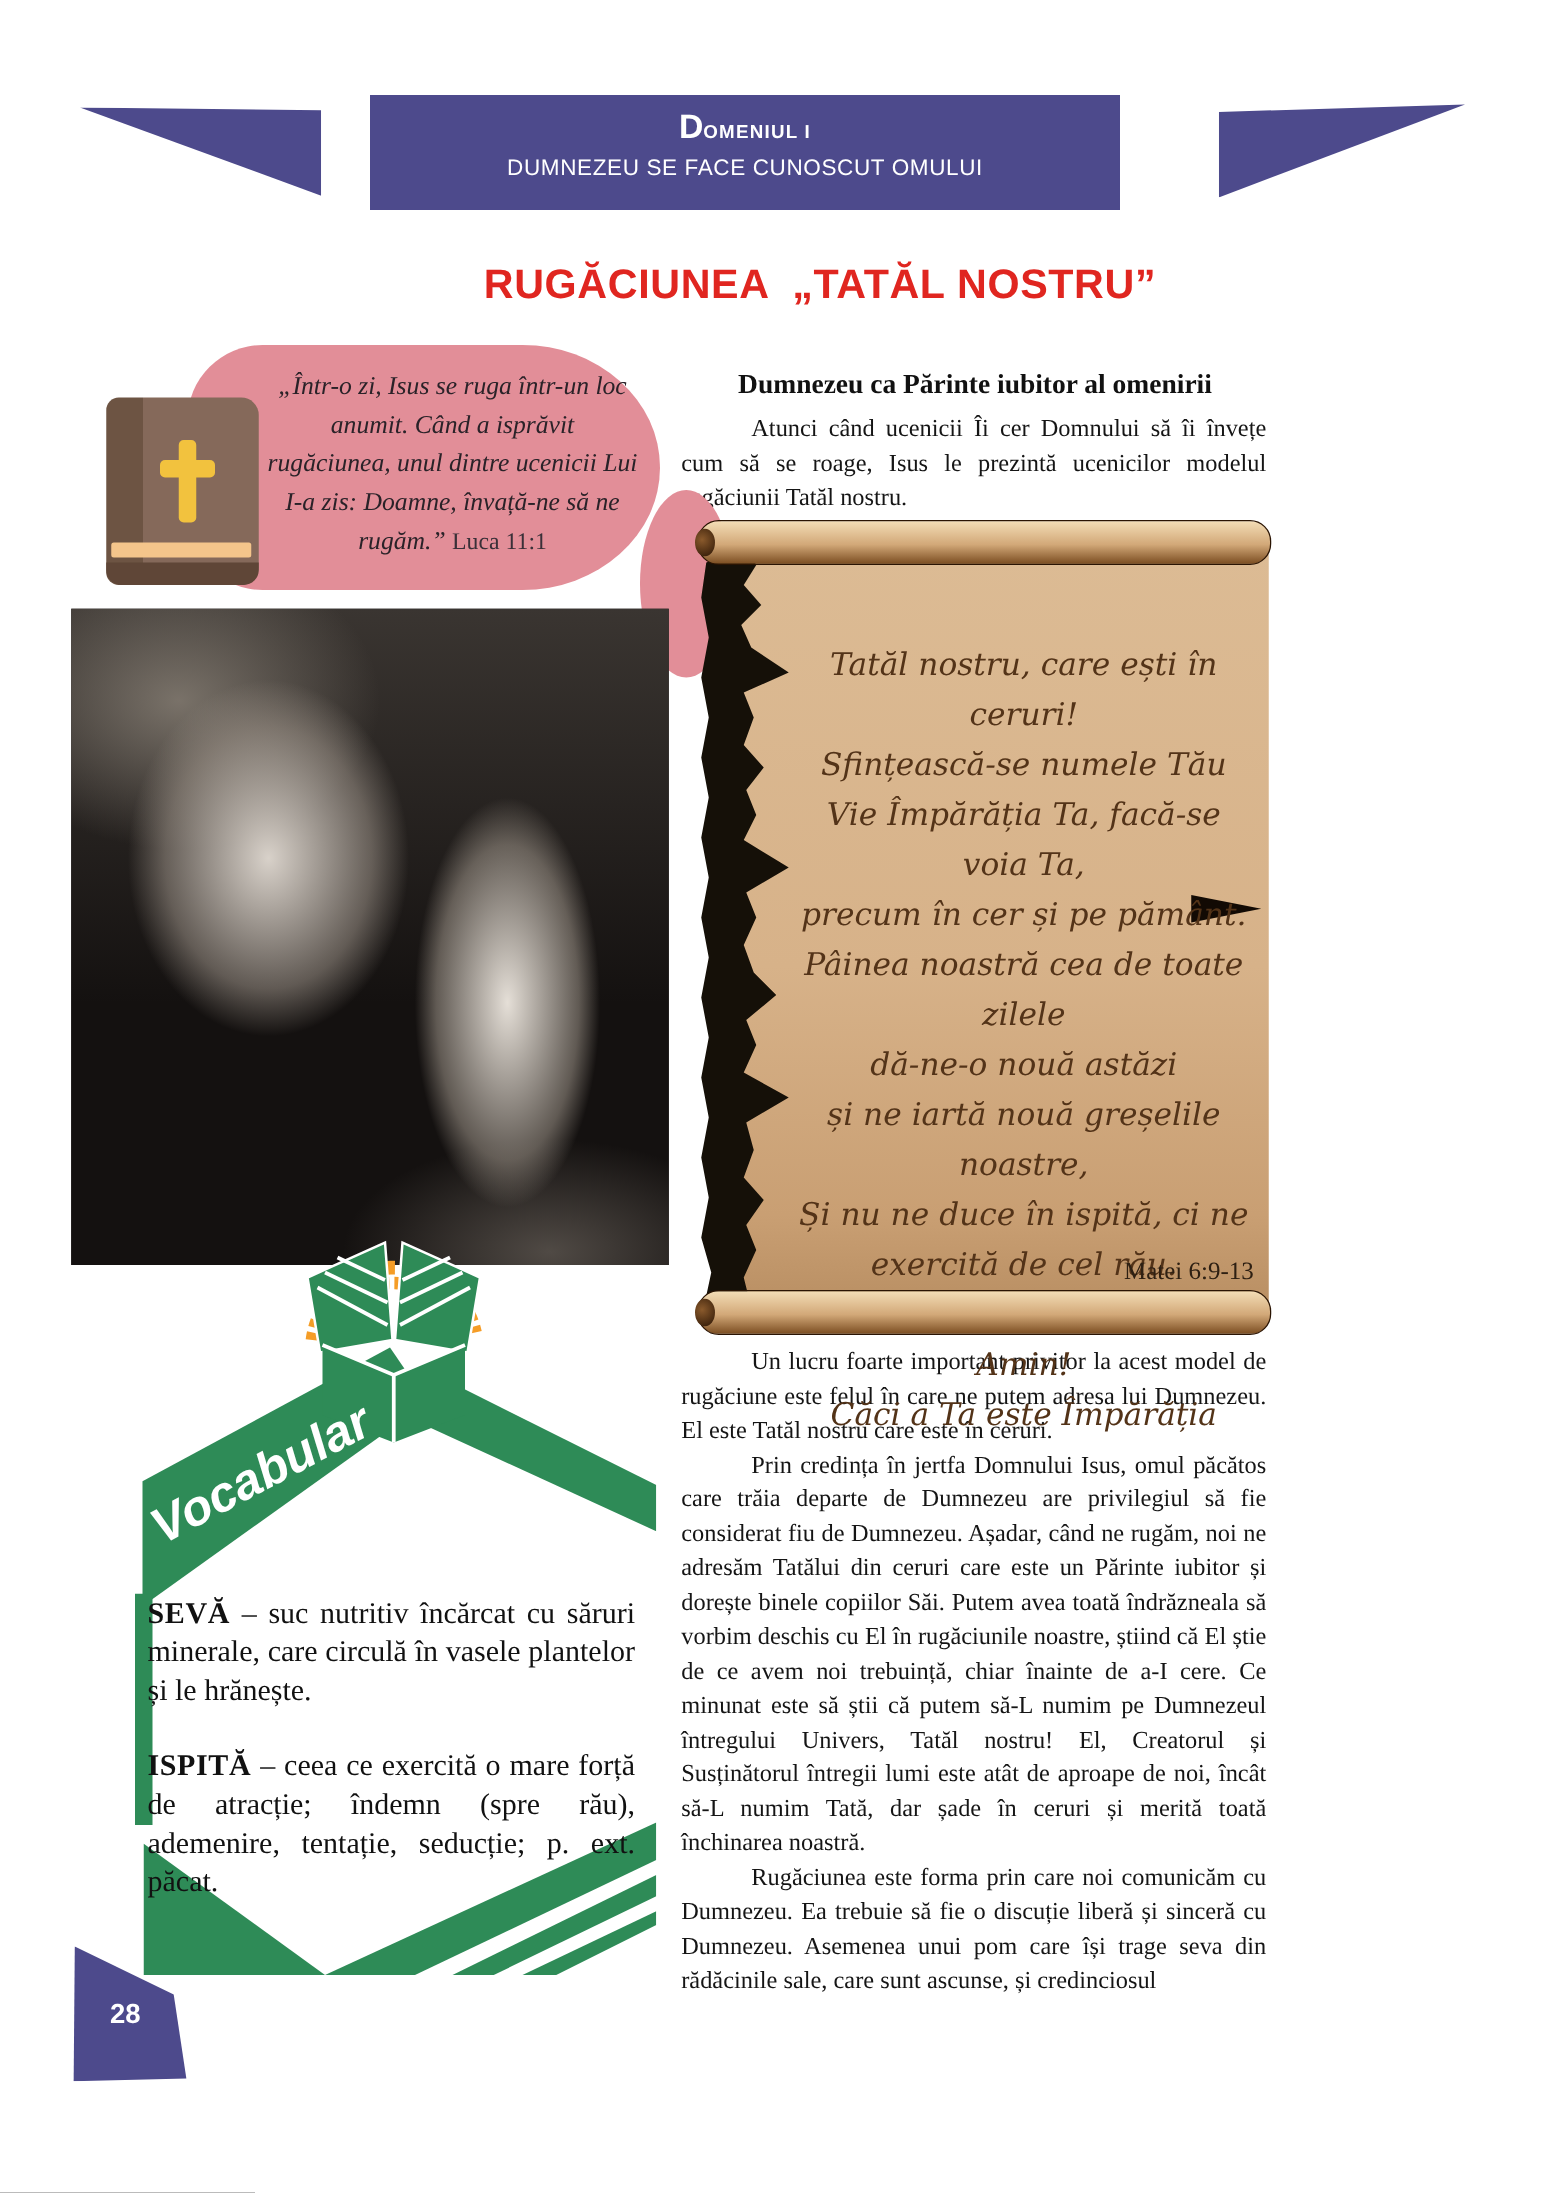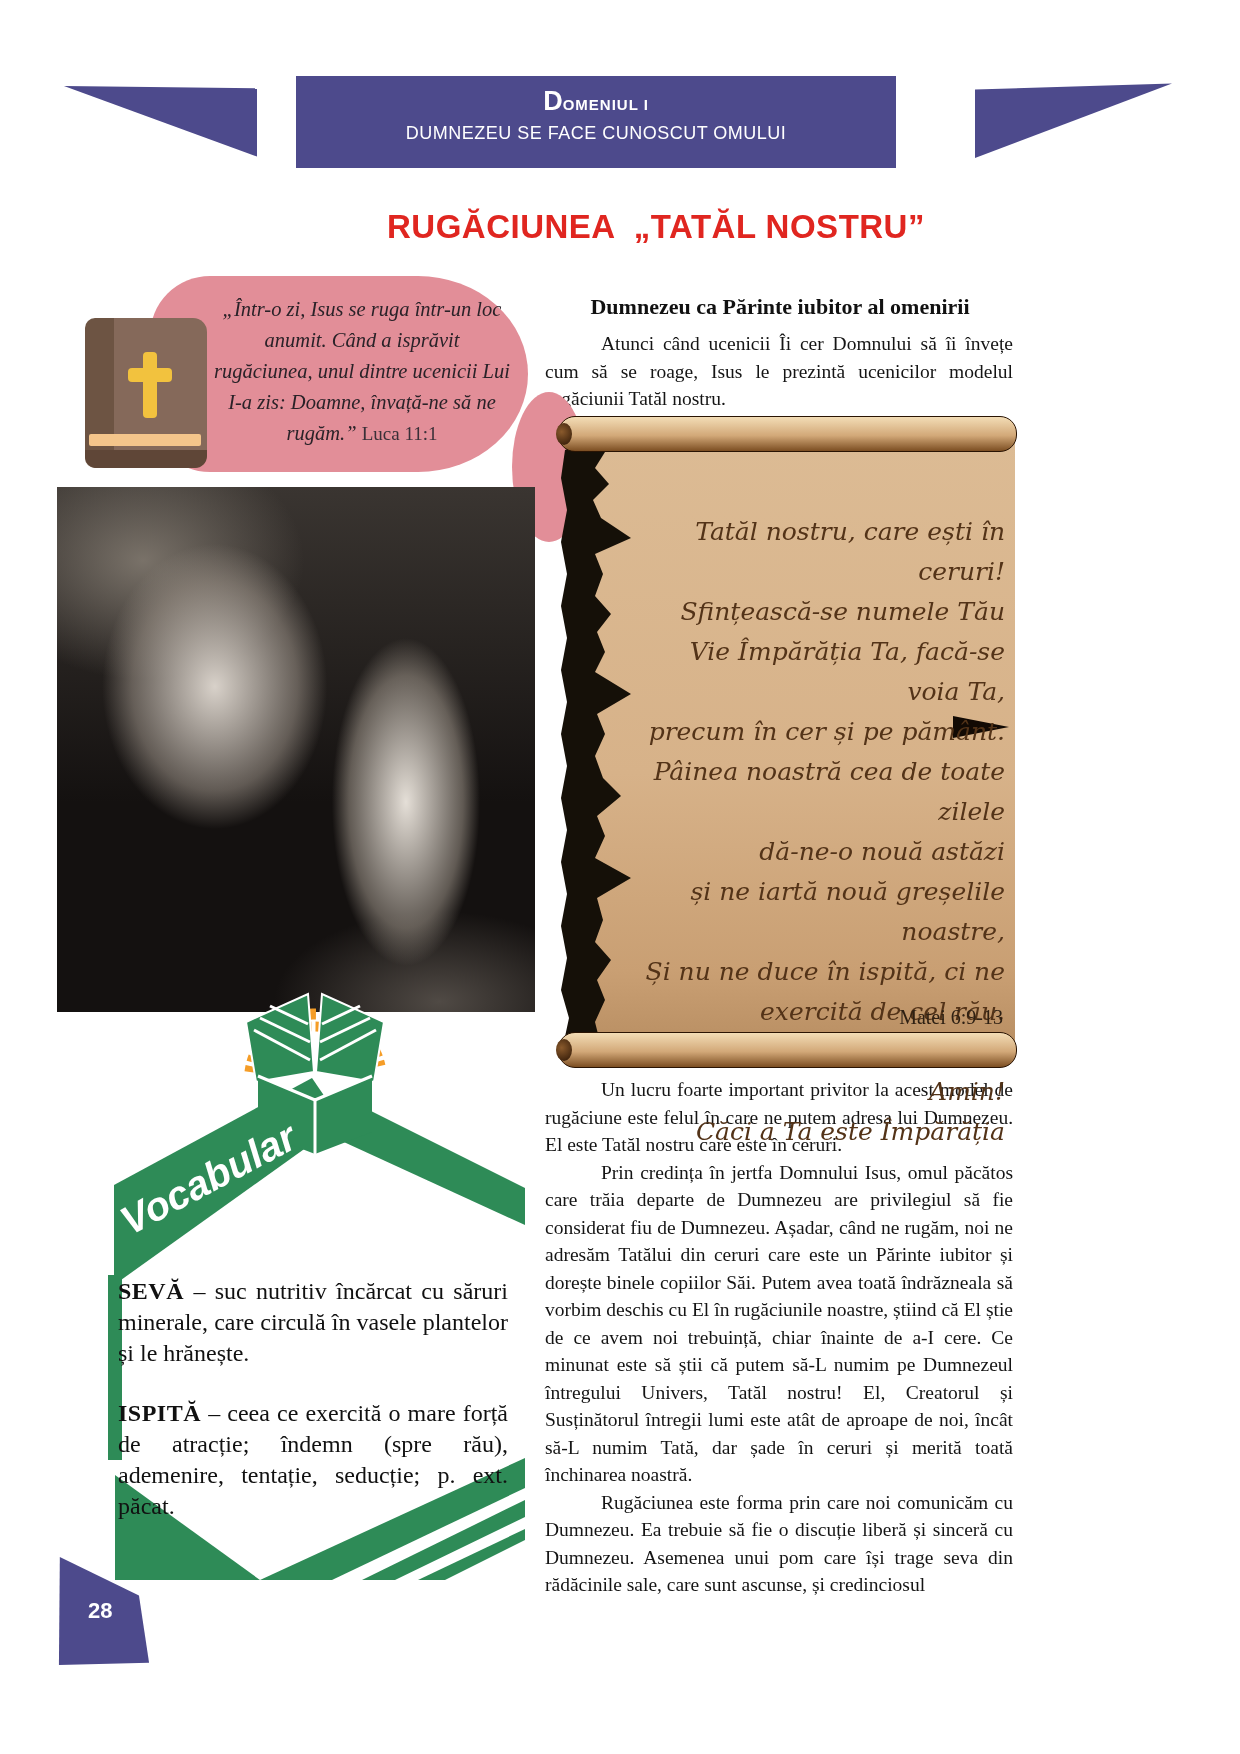--- a/index.html
+++ b/index.html
@@ -60,21 +60,21 @@
   .roll::before{content:"";position:absolute;left:-3px;top:6px;width:16px;height:22px;border-radius:50%;
         background:radial-gradient(circle at 35% 40%,#8a5a2c,#2b1505);}
   .roll.top{top:0;}
   .roll.bottom{top:616px;}
   .sbody{position:absolute;left:26px;top:24px;width:444px;height:602px;
         background:linear-gradient(180deg,#dcbb94,#d7b289 55%,#c99f73 88%,#b98f63);
         border-top:2px solid #1c0f05;border-bottom:2px solid #1c0f05;}
   .jag{position:absolute;left:6px;top:22px;}
   .spike-r{position:absolute;left:408px;top:300px;width:0;height:0;border-top:11px solid transparent;
         border-bottom:11px solid transparent;border-left:56px solid #120a04;}
-  .prayer{position:absolute;left:88px;top:96px;width:372px;text-align:right;font-style:italic;
+  .prayer{position:absolute;left:88px;top:96px;width:372px;text-align:center;font-style:italic;
         font-size:25px;line-height:40px;color:#533318;font-family:"DejaVu Serif",serif;}
   .prayer-ref{position:absolute;left:88px;top:578px;width:370px;text-align:right;font-size:20px;color:#2e2013;margin-top:12px;}
 
   
   .vocab{left:100px;top:980px;width:425px;height:610px;z-index:3;}
   .vocab svg{position:absolute;inset:0;}
   .vocab-text{position:absolute;left:18px;top:296px;width:390px;font-size:24px;line-height:31px;
         text-align:justify;color:#111;}
   .vocab-text p{margin:0 0 29px 0;}
   .vocab-text b{letter-spacing:.5px;}

